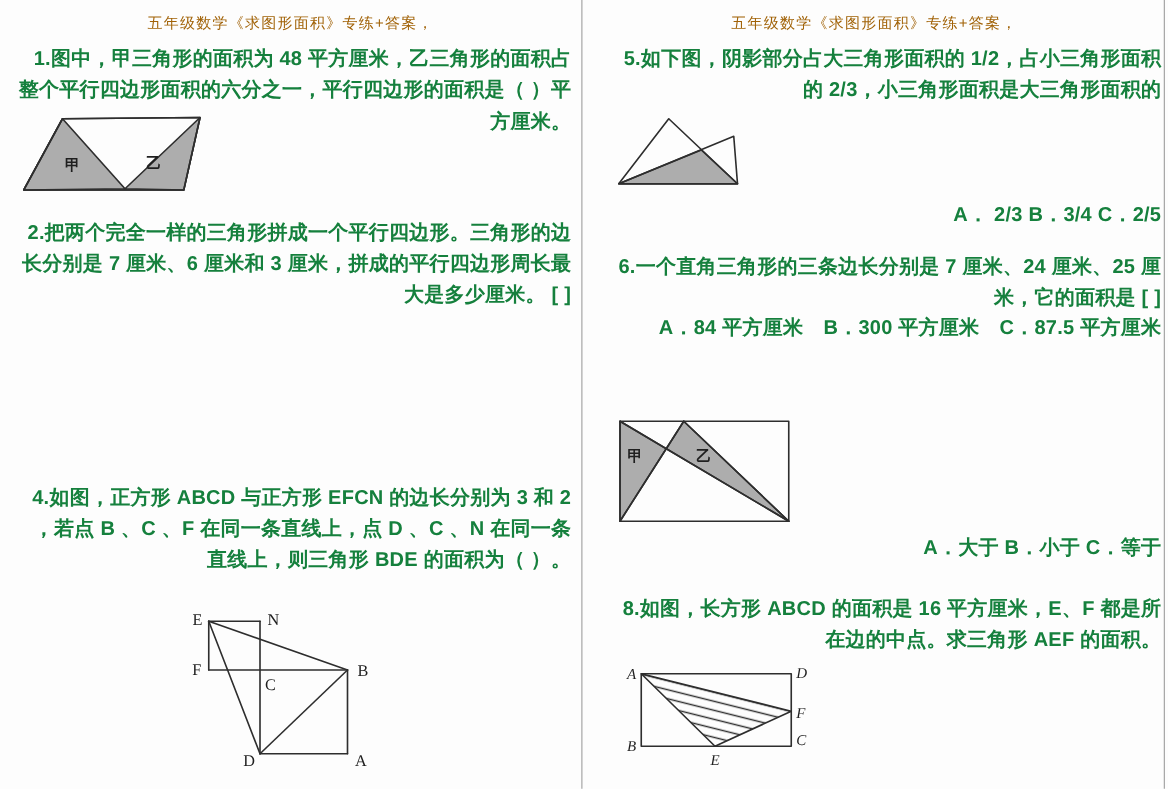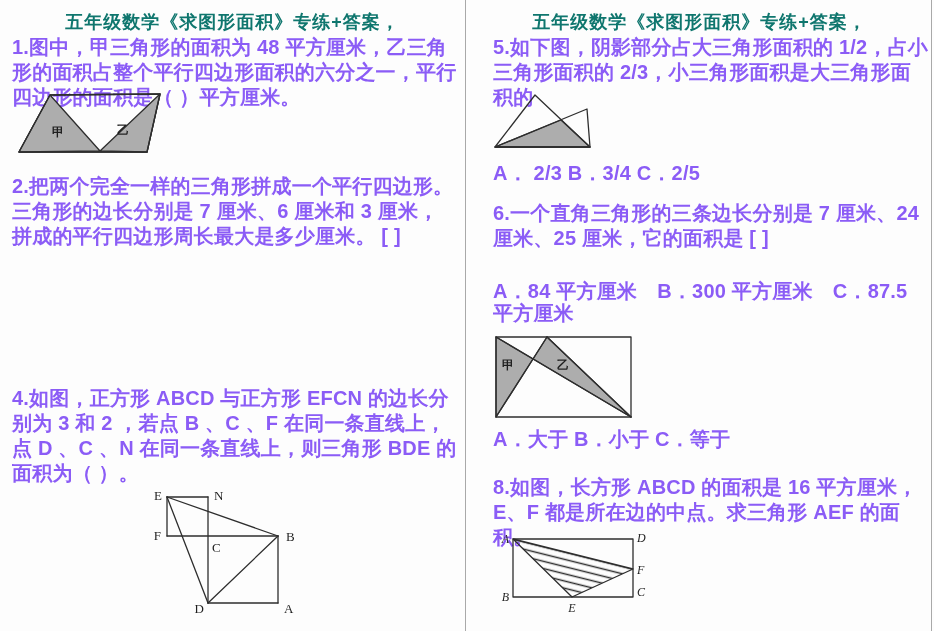--- a/index.html
+++ b/index.html
@@ -17,28 +17,28 @@
   .col-right { left: 467px; }
   .vline {
     position: absolute; top: 0; width: 1px; height: 631px;
     background: #a9a9a9;
   }
   .vline.mid   { left: 465px; }
   .vline.right { left: 931px; }
   .title {
     position: absolute; top: 10px; left: 0; width: 100%;
     margin: 0; text-align: center;
-    font-size: 18px; font-weight: bold; letter-spacing: 1px;
-    color: #0f766e;
+    font-size: 12px; font-weight: normal; letter-spacing: 1px;
+    color: #a16207;
   }
   .prob {
     position: absolute; margin: 0;
-    font-size: 20px; font-weight: bold; line-height: 25px;
-    letter-spacing: 0.2px; text-align: left;
-    color: #8b5cf6;
+    font-size: 16px; font-weight: bold; line-height: 25px;
+    letter-spacing: 0.2px; text-align: right;
+    color: #15803d;
   }
   .col-left  .prob { left: 12px; width: 445px; }
   .col-right .prob { left: 26px; width: 436px; }
   .opts { line-height: 22px; }
   .fig { position: absolute; }
   .fig polygon, .fig line, .fig rect, .fig polyline {
     stroke: #2e2e2e; stroke-width: 1.3; fill: none;
     stroke-linecap: round; stroke-linejoin: round;
   }
   .fig .shade { fill: #adadad; }
@@ -104,21 +104,21 @@
 
     <svg class="fig" style="top:87px; left:22px" width="112" height="68" viewBox="0 0 112 68">
       <polygon class="shade" points="6,60 72,33 101,60"></polygon>
       <polygon points="6,60 46,8 101,60"></polygon>
       <polygon points="6,60 98,22 101,60"></polygon>
     </svg>
 
     <p class="prob opts" style="top:162px">A．  2/3 B．3/4 C．2/5</p>
 
     <p class="prob" style="top:201px">6.一个直角三角形的三条边长分别是 7 厘米、24 厘米、25 厘米，它的面积是 [ ]</p>
-    <p class="prob opts" style="top:280px">A．84 平方厘米　B．300 平方厘米　C．87.5 平方厘米</p>
+    <p class="prob opts" style="top:252px">A．84 平方厘米　B．300 平方厘米　C．87.5 平方厘米</p>
 
 
     <svg class="fig" style="top:331px; left:24px" width="145" height="92" viewBox="0 0 145 92">
       <polygon class="shade" points="5,6 42,28 5,86"></polygon>
       <polygon class="shade" points="56,6 42,28 140,86"></polygon>
       <rect x="5" y="6" width="135" height="80"></rect>
       <line x1="5" y1="6" x2="140" y2="86"></line>
       <line x1="5" y1="86" x2="56" y2="6"></line>
       <line x1="56" y1="6" x2="140" y2="86"></line>
       <text class="cjk" x="17" y="38">甲</text>

